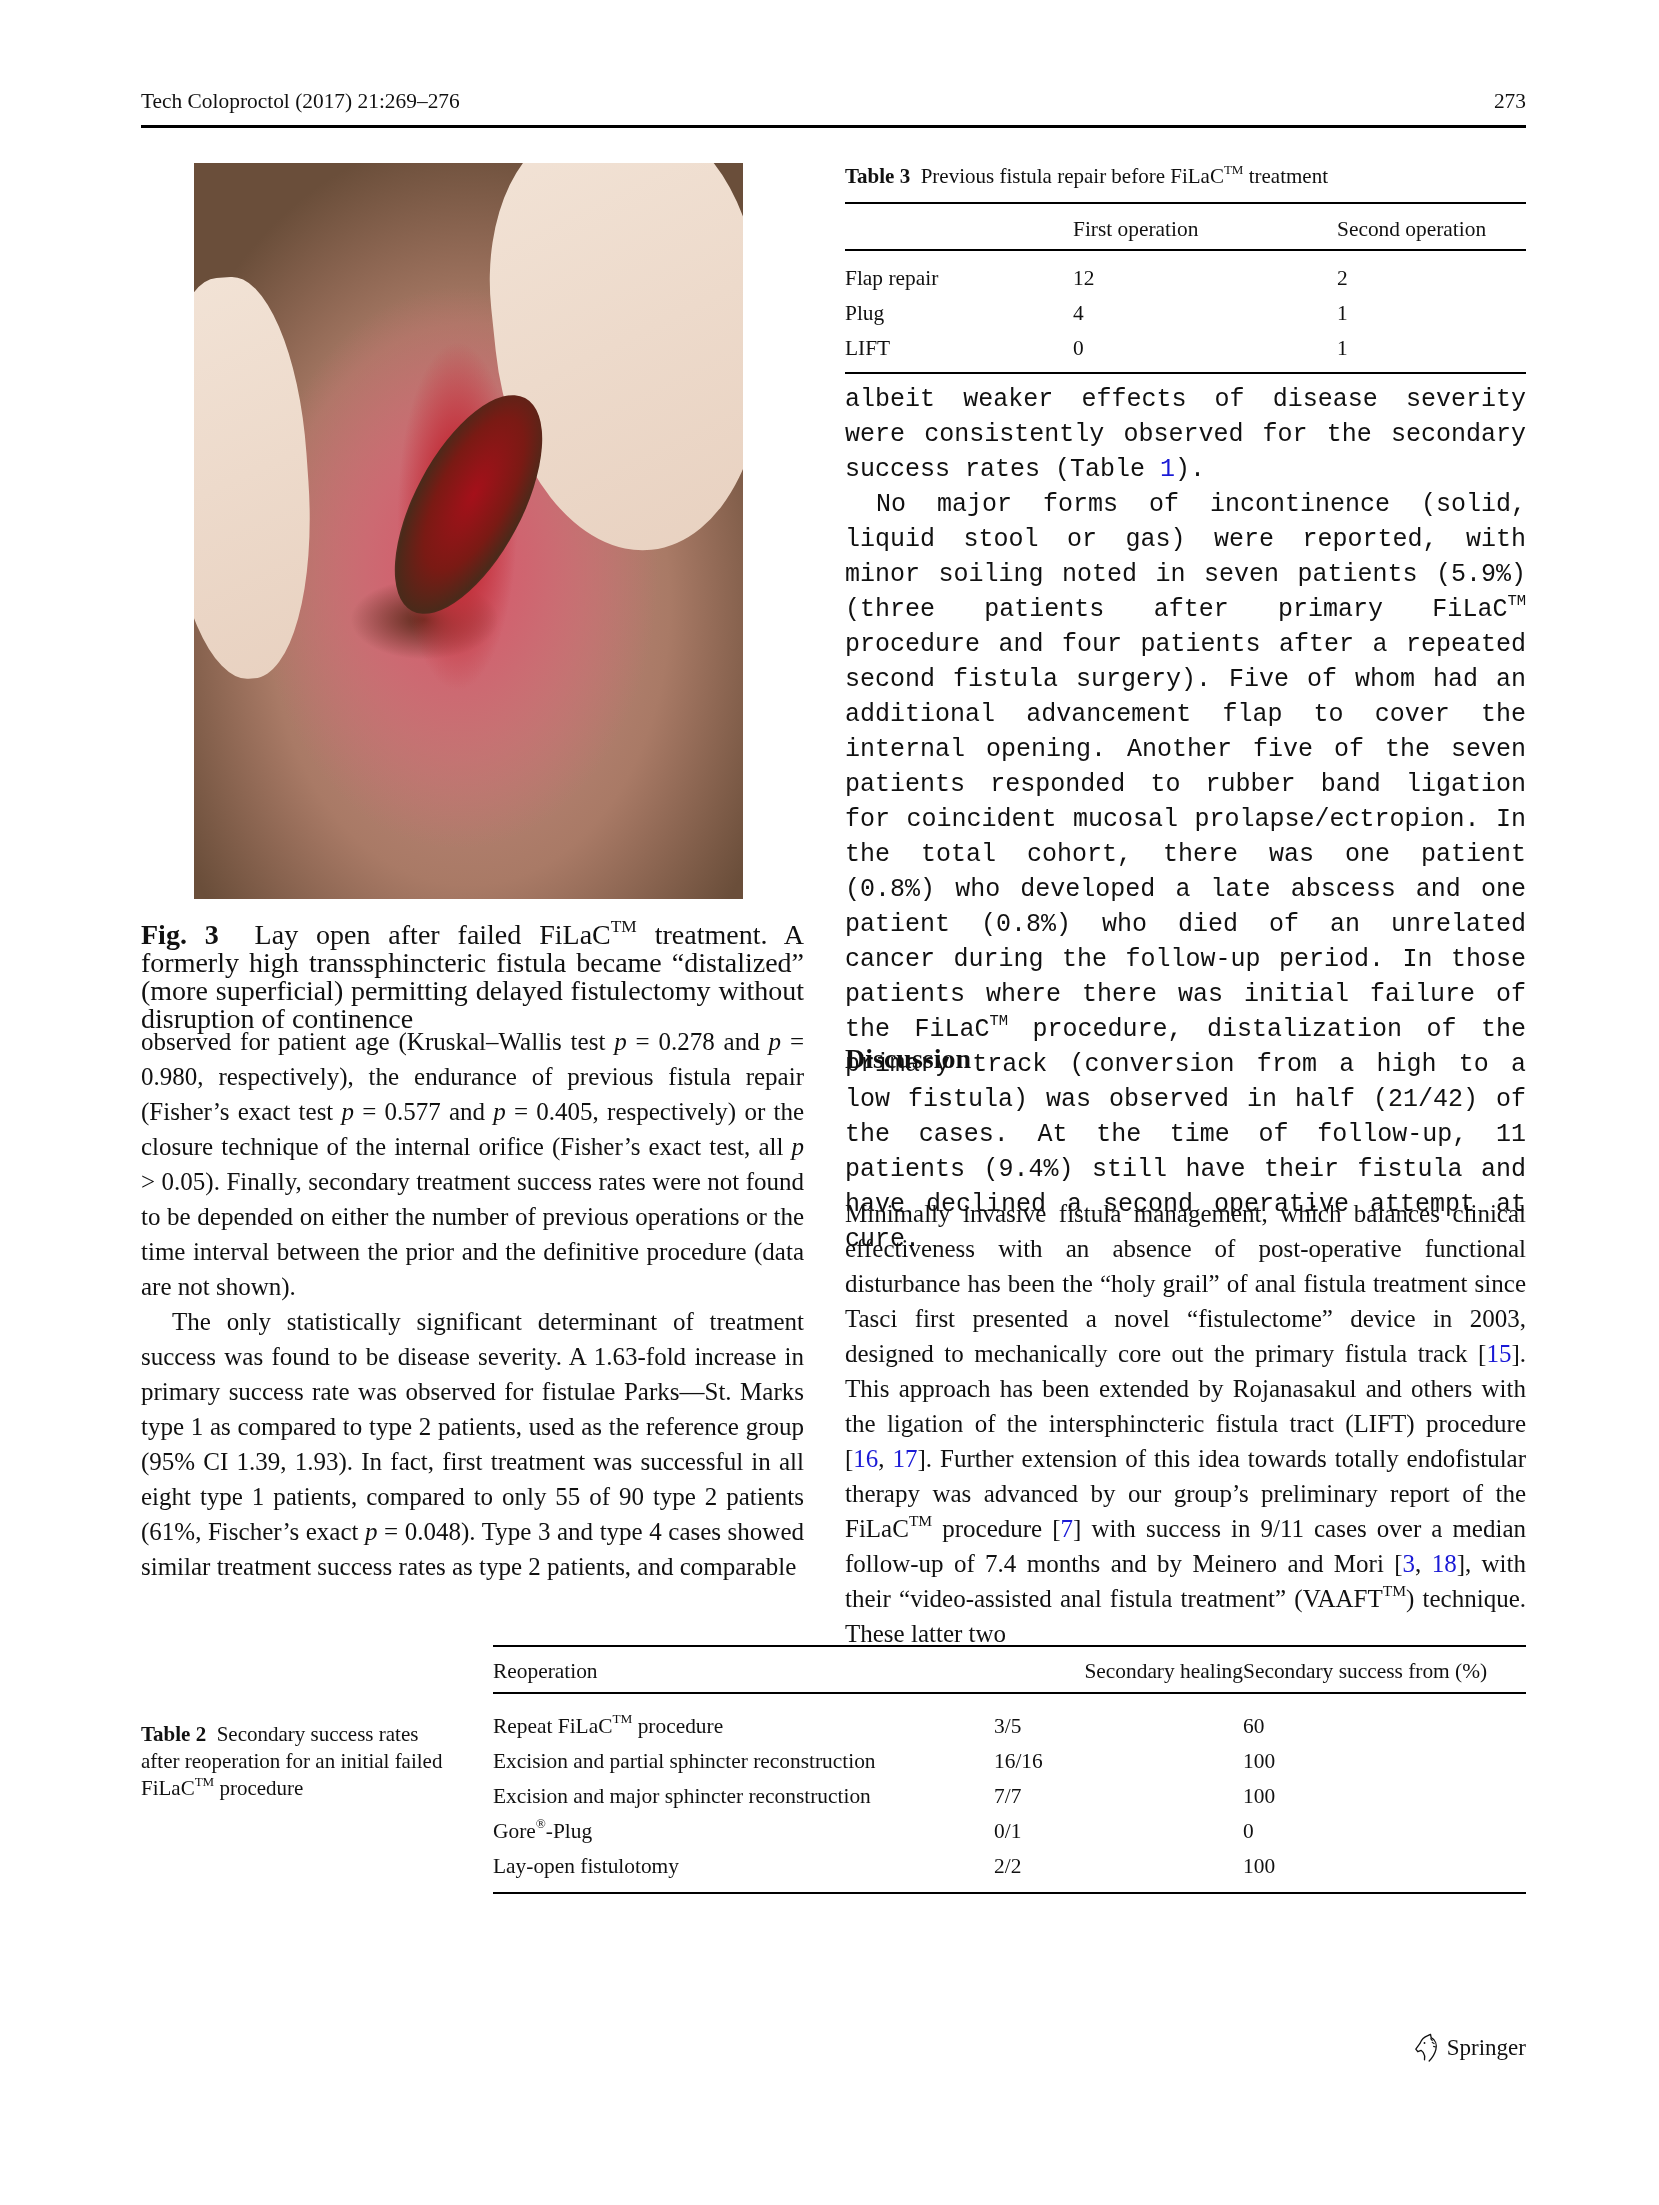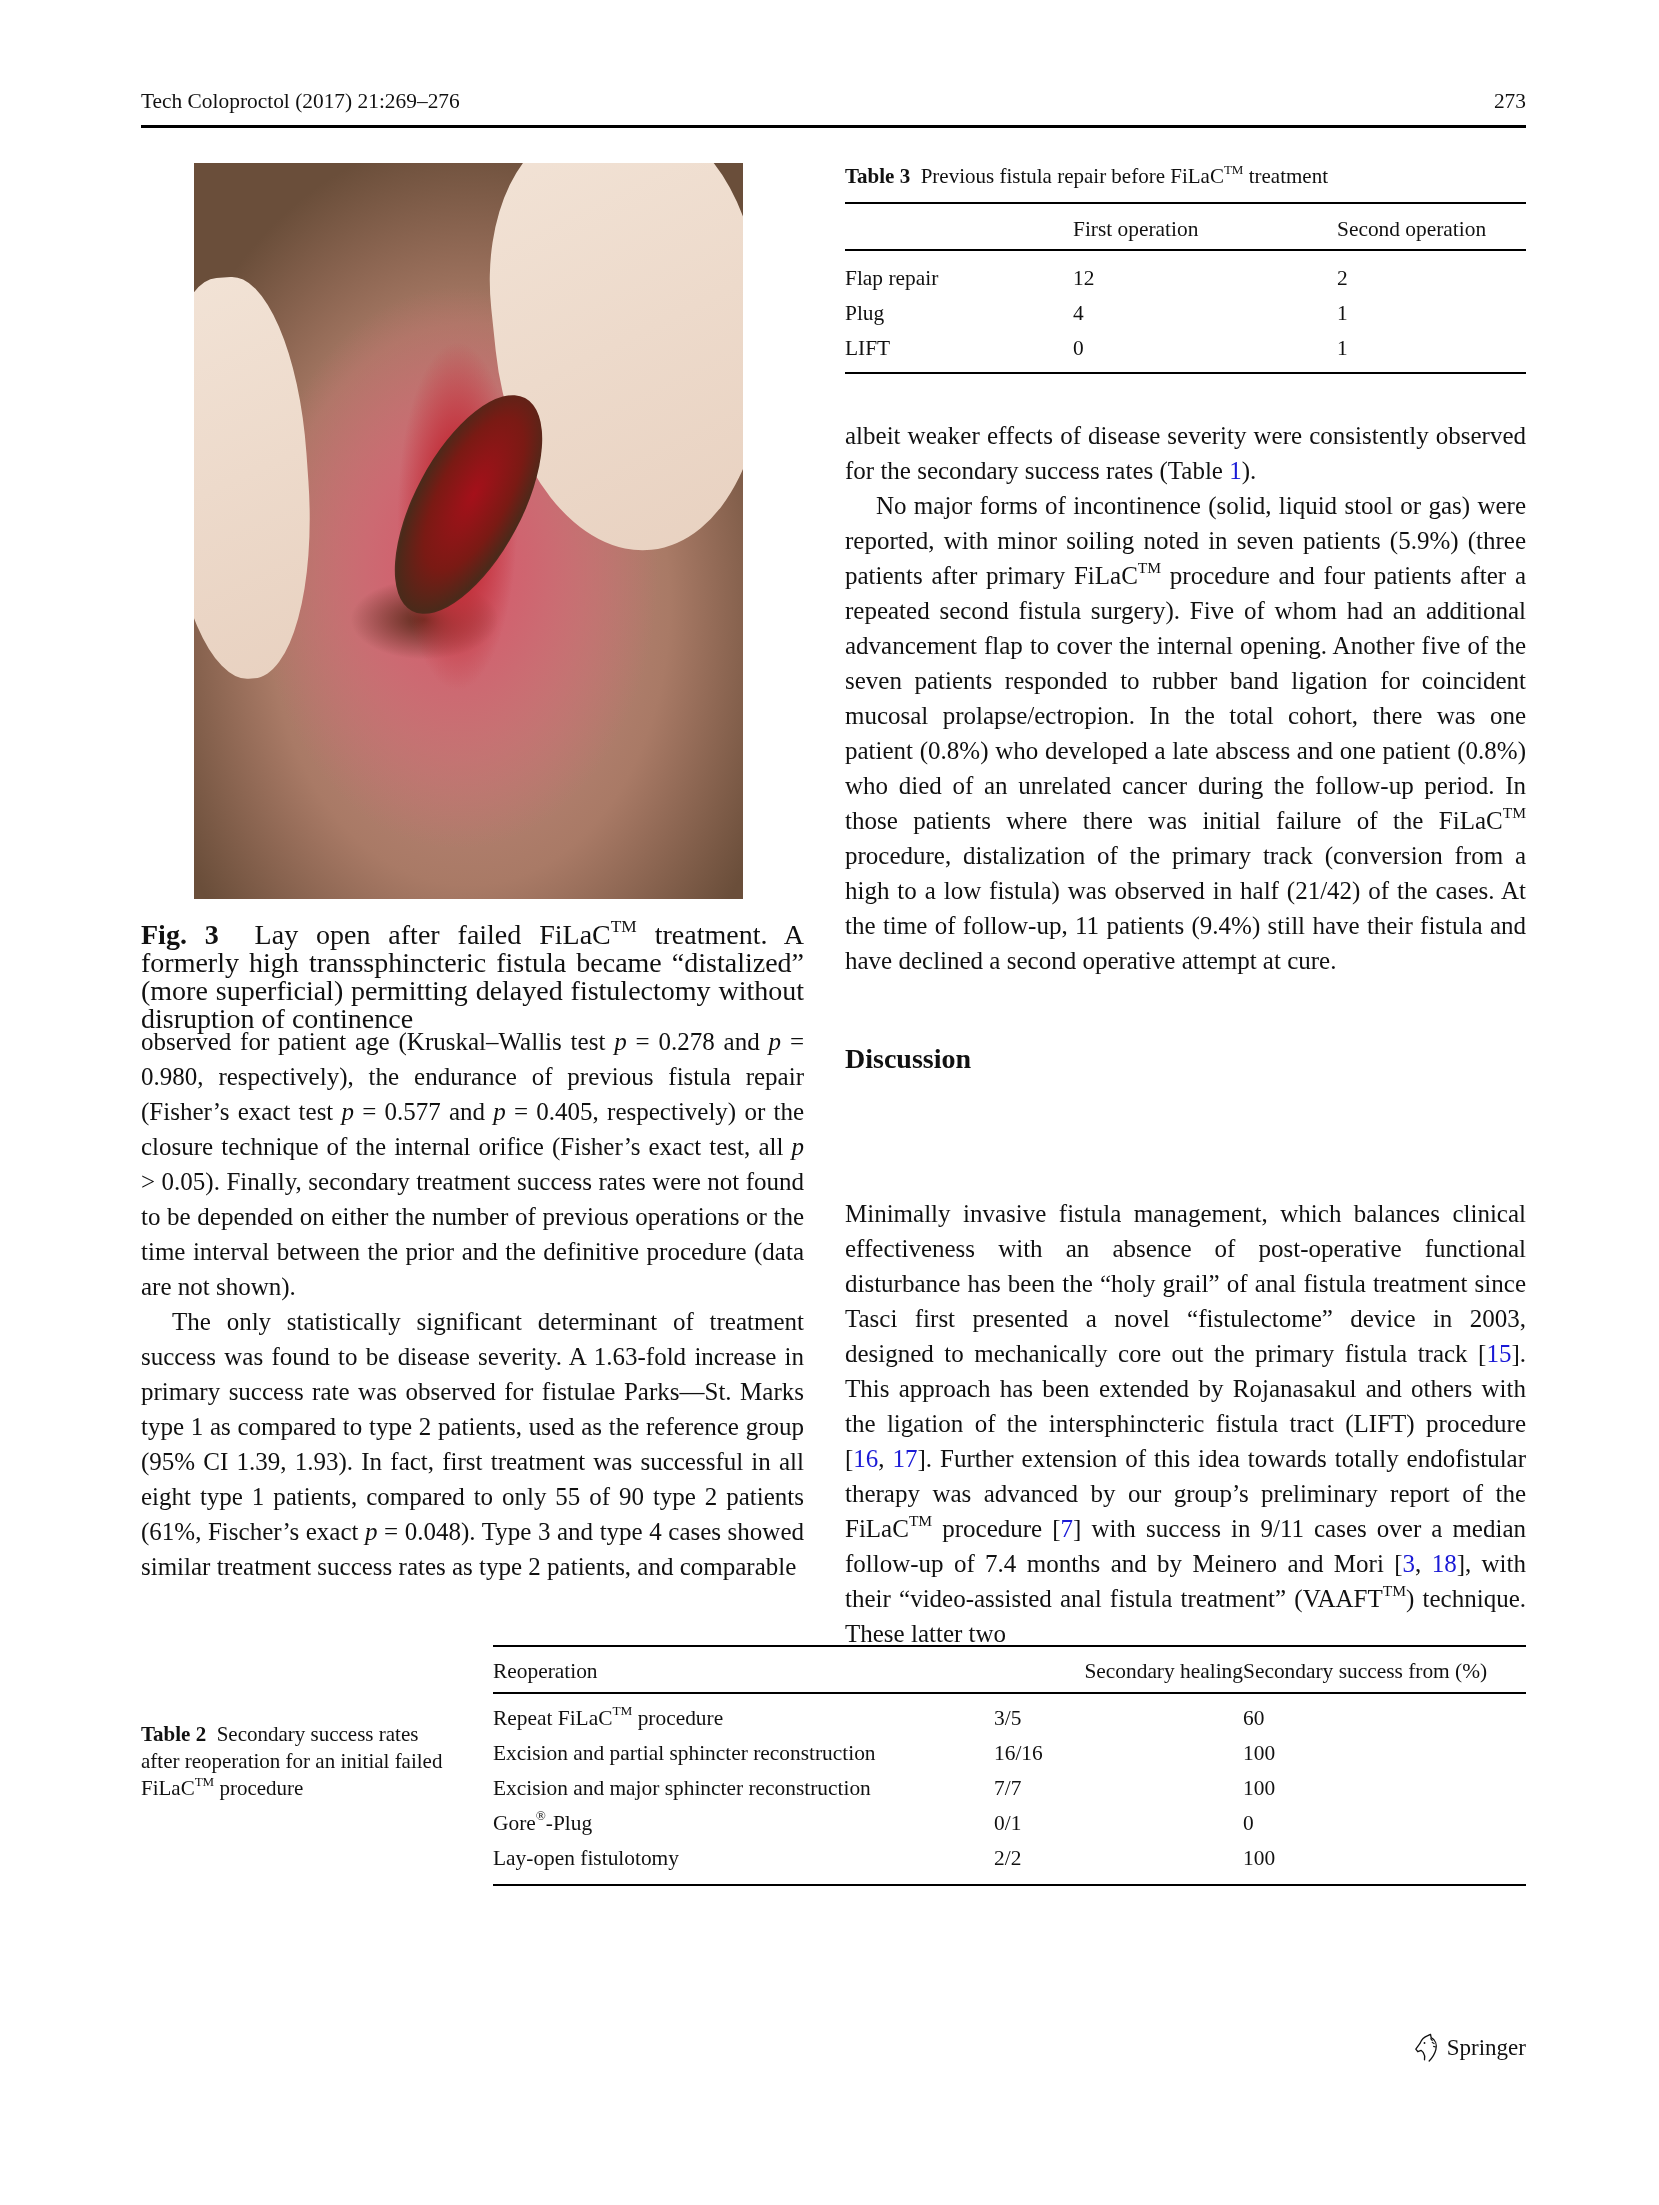--- a/index.html
+++ b/index.html
@@ -29,21 +29,21 @@
     transform: rotate(28deg); border-radius: 50%; }
 
   .fig-caption { left: 141px; top: 921px; width: 663px; font-size: 28px; line-height: 28px; text-align: justify; }
   .fig-caption b { font-weight: bold; }
 
   .col { font-size: 25px; line-height: 35px; text-align: justify; }
   .col p { margin: 0; }
   .indent { text-indent: 31px; }
   .left-col { left: 141px; top: 1024px; width: 663px; }
   .right-col { left: 845px; width: 681px; }
-  .right-col-top { top: 418px; }
+  .right-col-top { top: 382px; font-family: Liberation Mono, monospace; }
   .right-col-bottom { top: 1196px; }
   .section-heading { left: 845px; top: 1042px; font-size: 28px; font-weight: bold; line-height: 33px; }
   .ref-link { color: #1a1ad6; }
   sup { font-size: 0.62em; line-height: 0; vertical-align: 0.72em; }
 
   .table-caption { font-size: 21px; line-height: 27px; }
   .table-caption b { font-weight: bold; }
   .t3-caption { left: 845px; top: 163px; }
   table { border-collapse: collapse; font-size: 21.4px; }
   .t3 { position: absolute; left: 845px; top: 202px; width: 681px; }
@@ -52,21 +52,21 @@
   .t3 tbody td { height: 35px; }
   .t3 tbody tr:first-child td { padding-top: 9.4px; }
   .t3 tbody tr:last-child td { padding-bottom: 6.7px; border-bottom: 2.7px solid #000; }
   .t3 .c1 { width: 228px; } .t3 .c2 { width: 264px; }
 
   .t2-caption { left: 141px; top: 1721px; width: 315px; line-height: 27px; }
   .t2 { position: absolute; left: 493px; top: 1645px; width: 1033px; }
   .t2 th, .t2 td { text-align: left; font-weight: normal; padding: 0; }
   .t2 thead th { height: 41px; border-top: 2.7px solid #000; border-bottom: 2.7px solid #000; padding-top: 4px; }
   .t2 tbody td { height: 35px; }
-  .t2 tbody tr:first-child td { padding-top: 7px; }
+  .t2 tbody tr:first-child td { padding-top: 15px; }
   .t2 tbody tr:last-child td { padding-bottom: 8px; border-bottom: 2.7px solid #000; }
   .t2 .c1 { width: 501px; } .t2 .c2 { width: 249px; text-align: right; }
 
   .publisher { right: 134px; top: 2033px; font-size: 23px; display: flex; align-items: center; gap: 6.7px; }
   .publisher svg { width: 27px; height: 29.4px; }
 </style>
 </head>
 <body>
 
 <div class="abs header-left">Tech Coloproctol (2017) 21:269–276</div>

